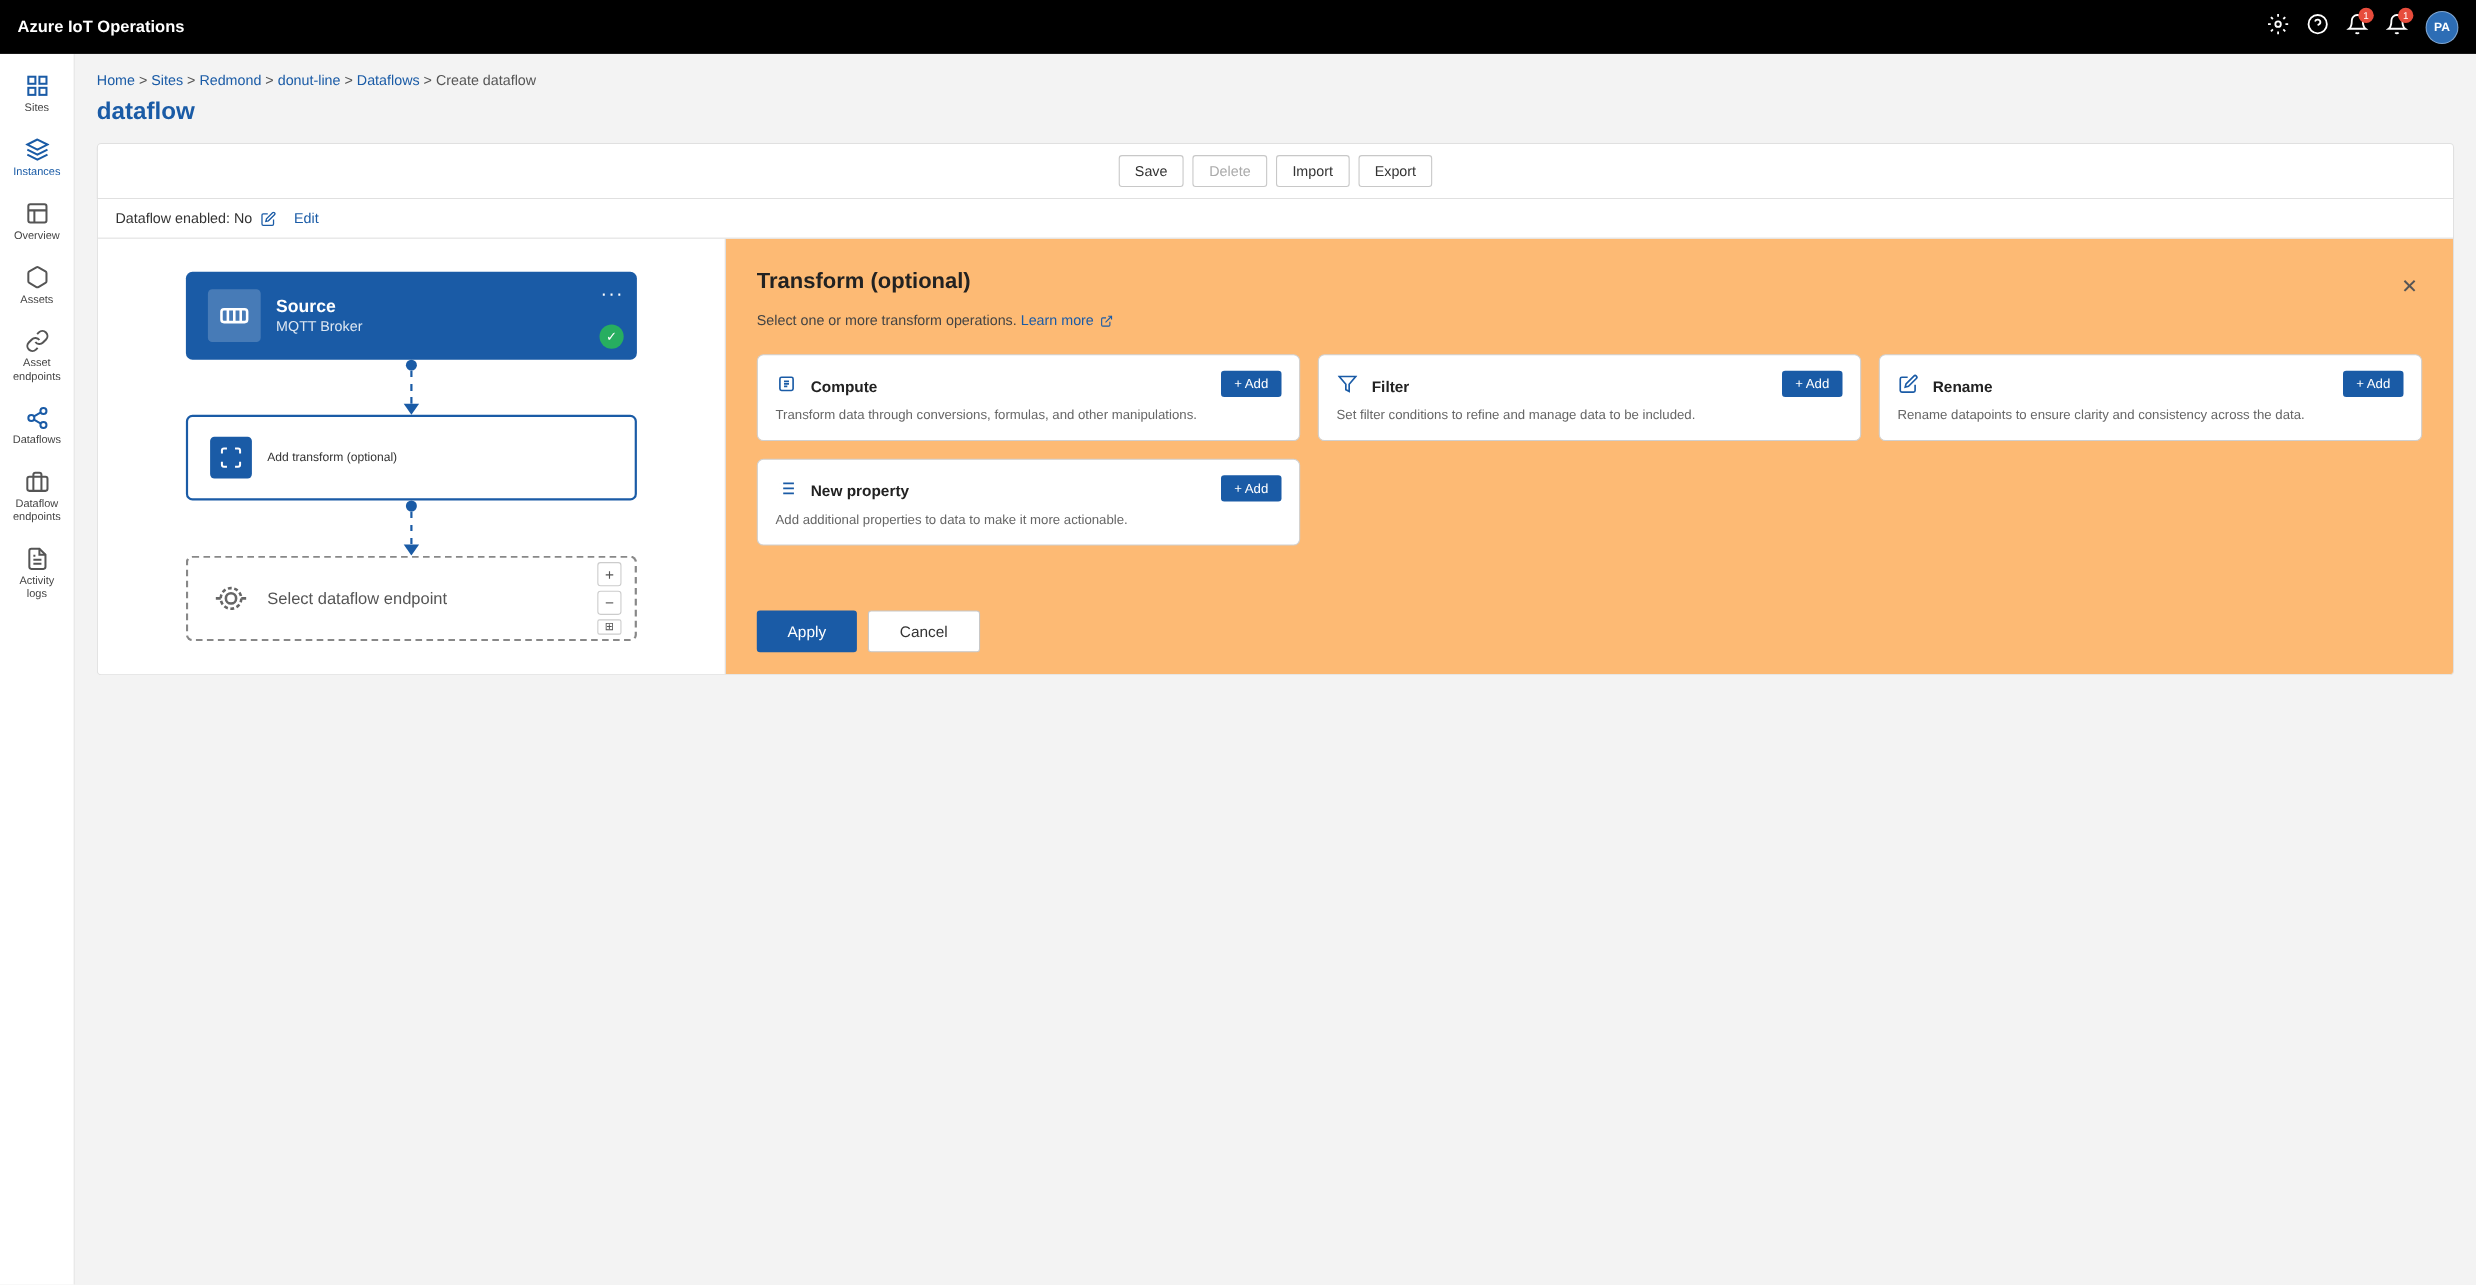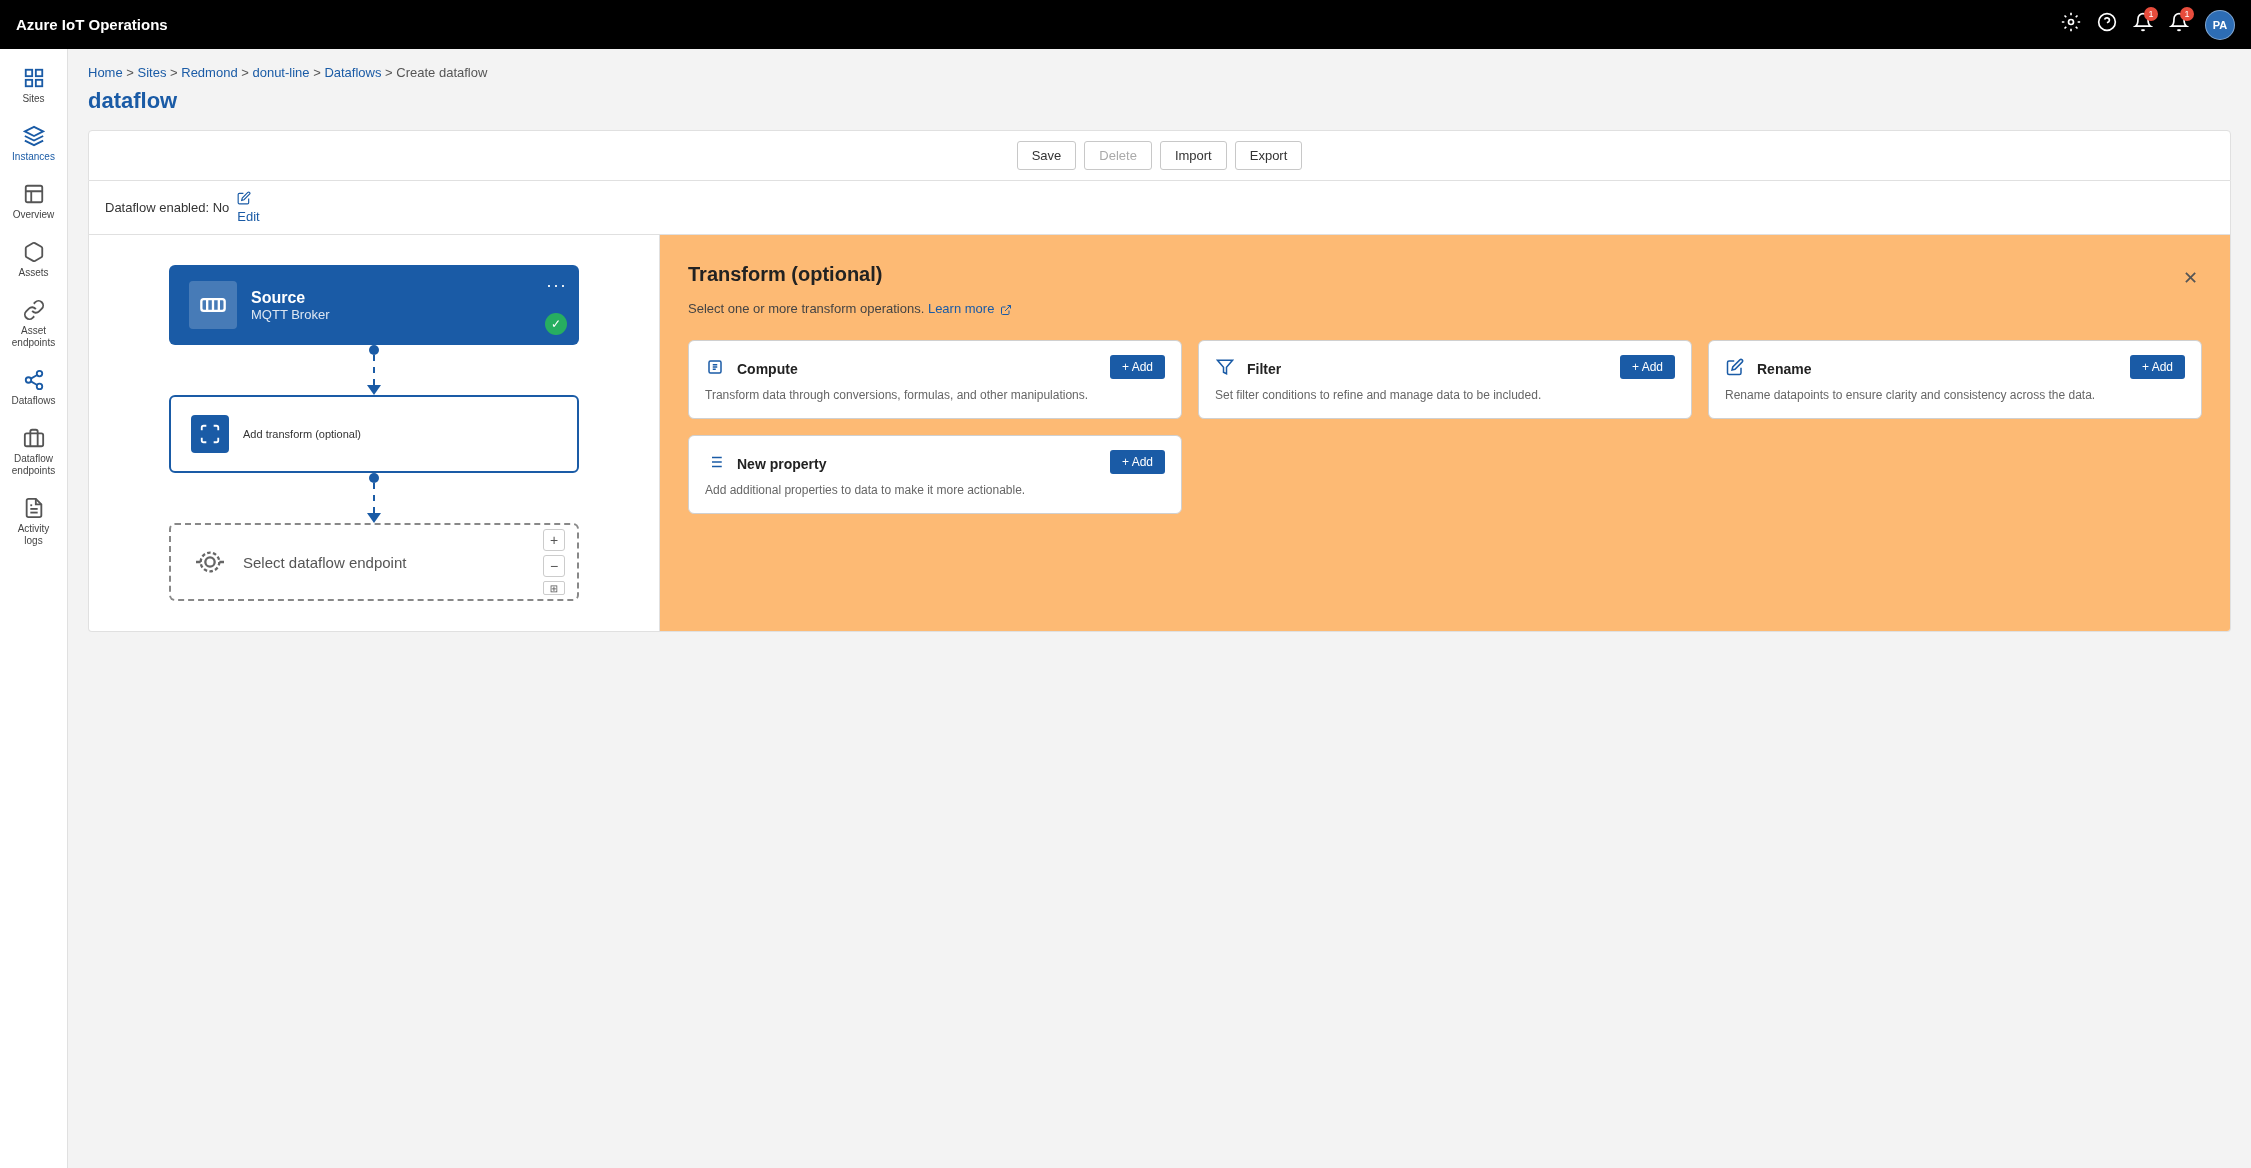--- a/index.html
+++ b/index.html
@@ -172,23 +172,22 @@
       align-items: center;
       gap: 8px;
       font-size: 13px;
       color: #333;
     }
     .edit-link {
       color: #1a5ba6;
       cursor: pointer;
       text-decoration: none;
       display: flex;
-      align-items: flex-start;
-      gap: 4px;
-      flex-direction: column;
+      align-items: center;
+      gap: 16px;
     }
 
     .dataflow-workspace {
       display: flex;
       flex: 1;
       overflow: hidden;
     }
 
     
     .flow-canvas {
@@ -789,20 +788,24 @@
                     </div>
                     <span class="transform-card-title">New property</span>
                   </div>
                   <button class="add-btn">+ Add</button>
                 </div>
                 <div class="transform-card-desc">Add additional properties to data to make it more actionable.</div>
               </div>
 
             </div>
 
+            <div class="panel-footer">
+              <button class="btn-apply">Apply</button>
+              <button class="btn-cancel">Cancel</button>
+            </div>
 
           </div>
 
         </div>
       </div>
 
     </div>
   </div>
 
 </div>

